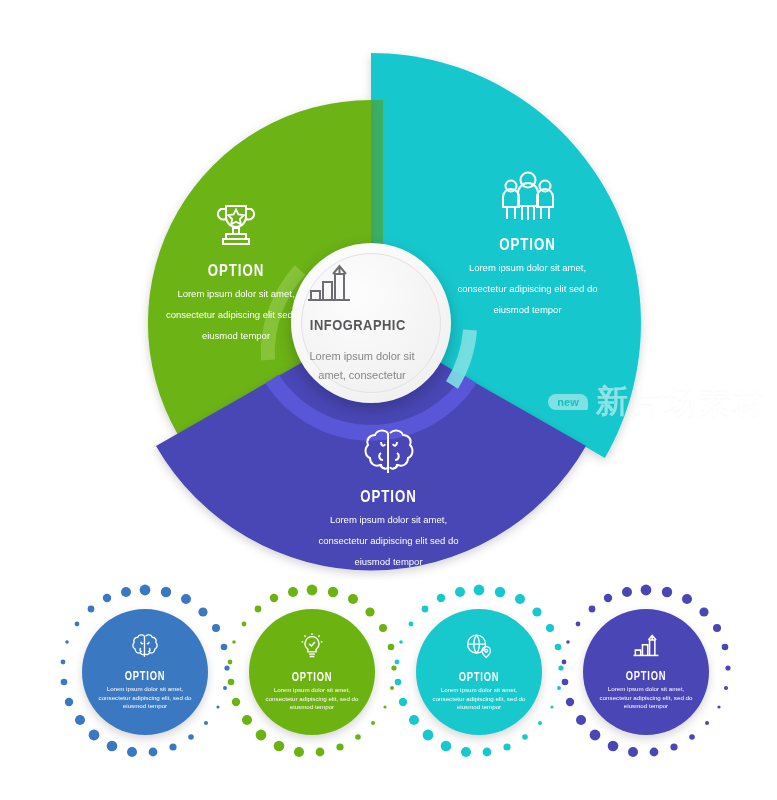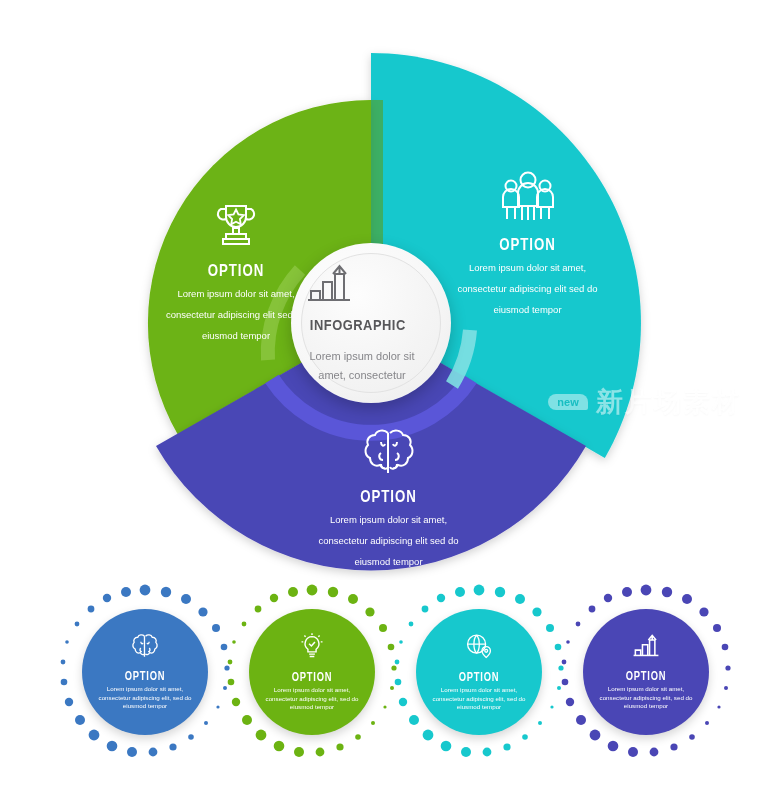--- a/index.html
+++ b/index.html
@@ -123,21 +123,21 @@
   #wm-badge {
     width: 40px; height: 16px;
     background: rgba(255,255,255,0.82);
     border-radius: 16px 16px 4px 16px;
     display:flex; align-items:center; justify-content:center;
     color: #19b6b9; font-size: 11px; font-weight:700;
     margin-right: 8px;
     font-family:"Liberation Sans", sans-serif;
   }
   #wm-text {
-    font-size: 27px; font-weight: 700;
+    font-size: 32px; font-weight: 700;
     color: rgba(255,255,255,0.92);
     letter-spacing: 2px;
     font-family: "DejaVu Sans", sans-serif;
     text-shadow: 0 1px 2px rgba(0,0,0,0.06);
   }
 </style>
 </head>
 <body>
 
 <div id="stage">

